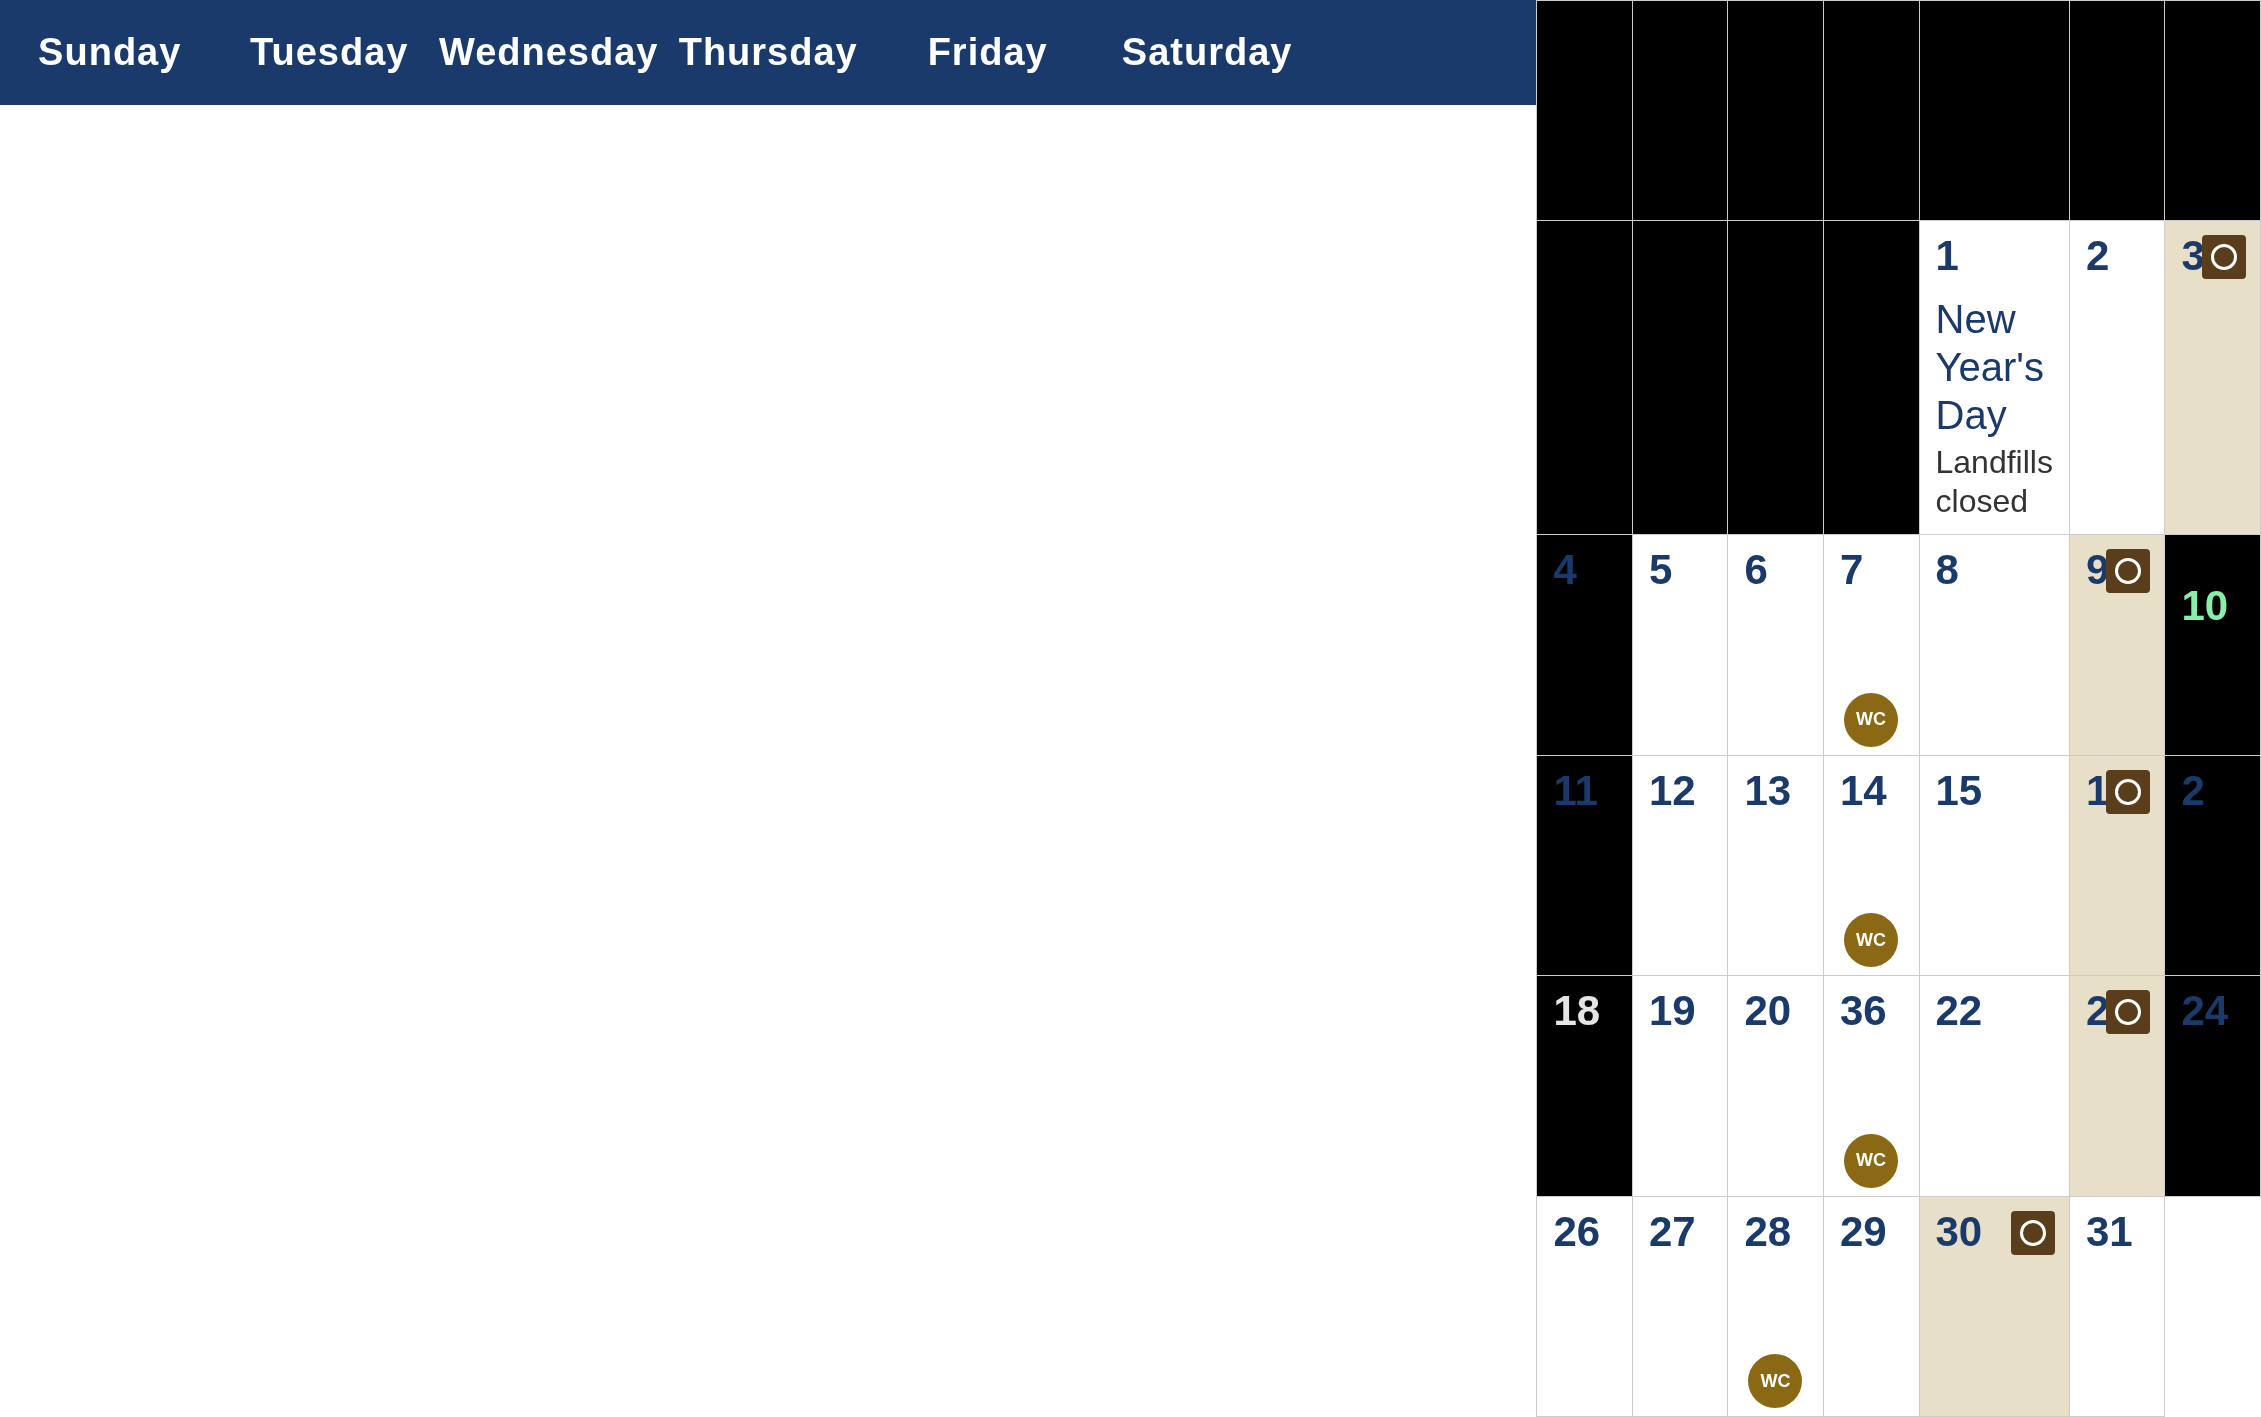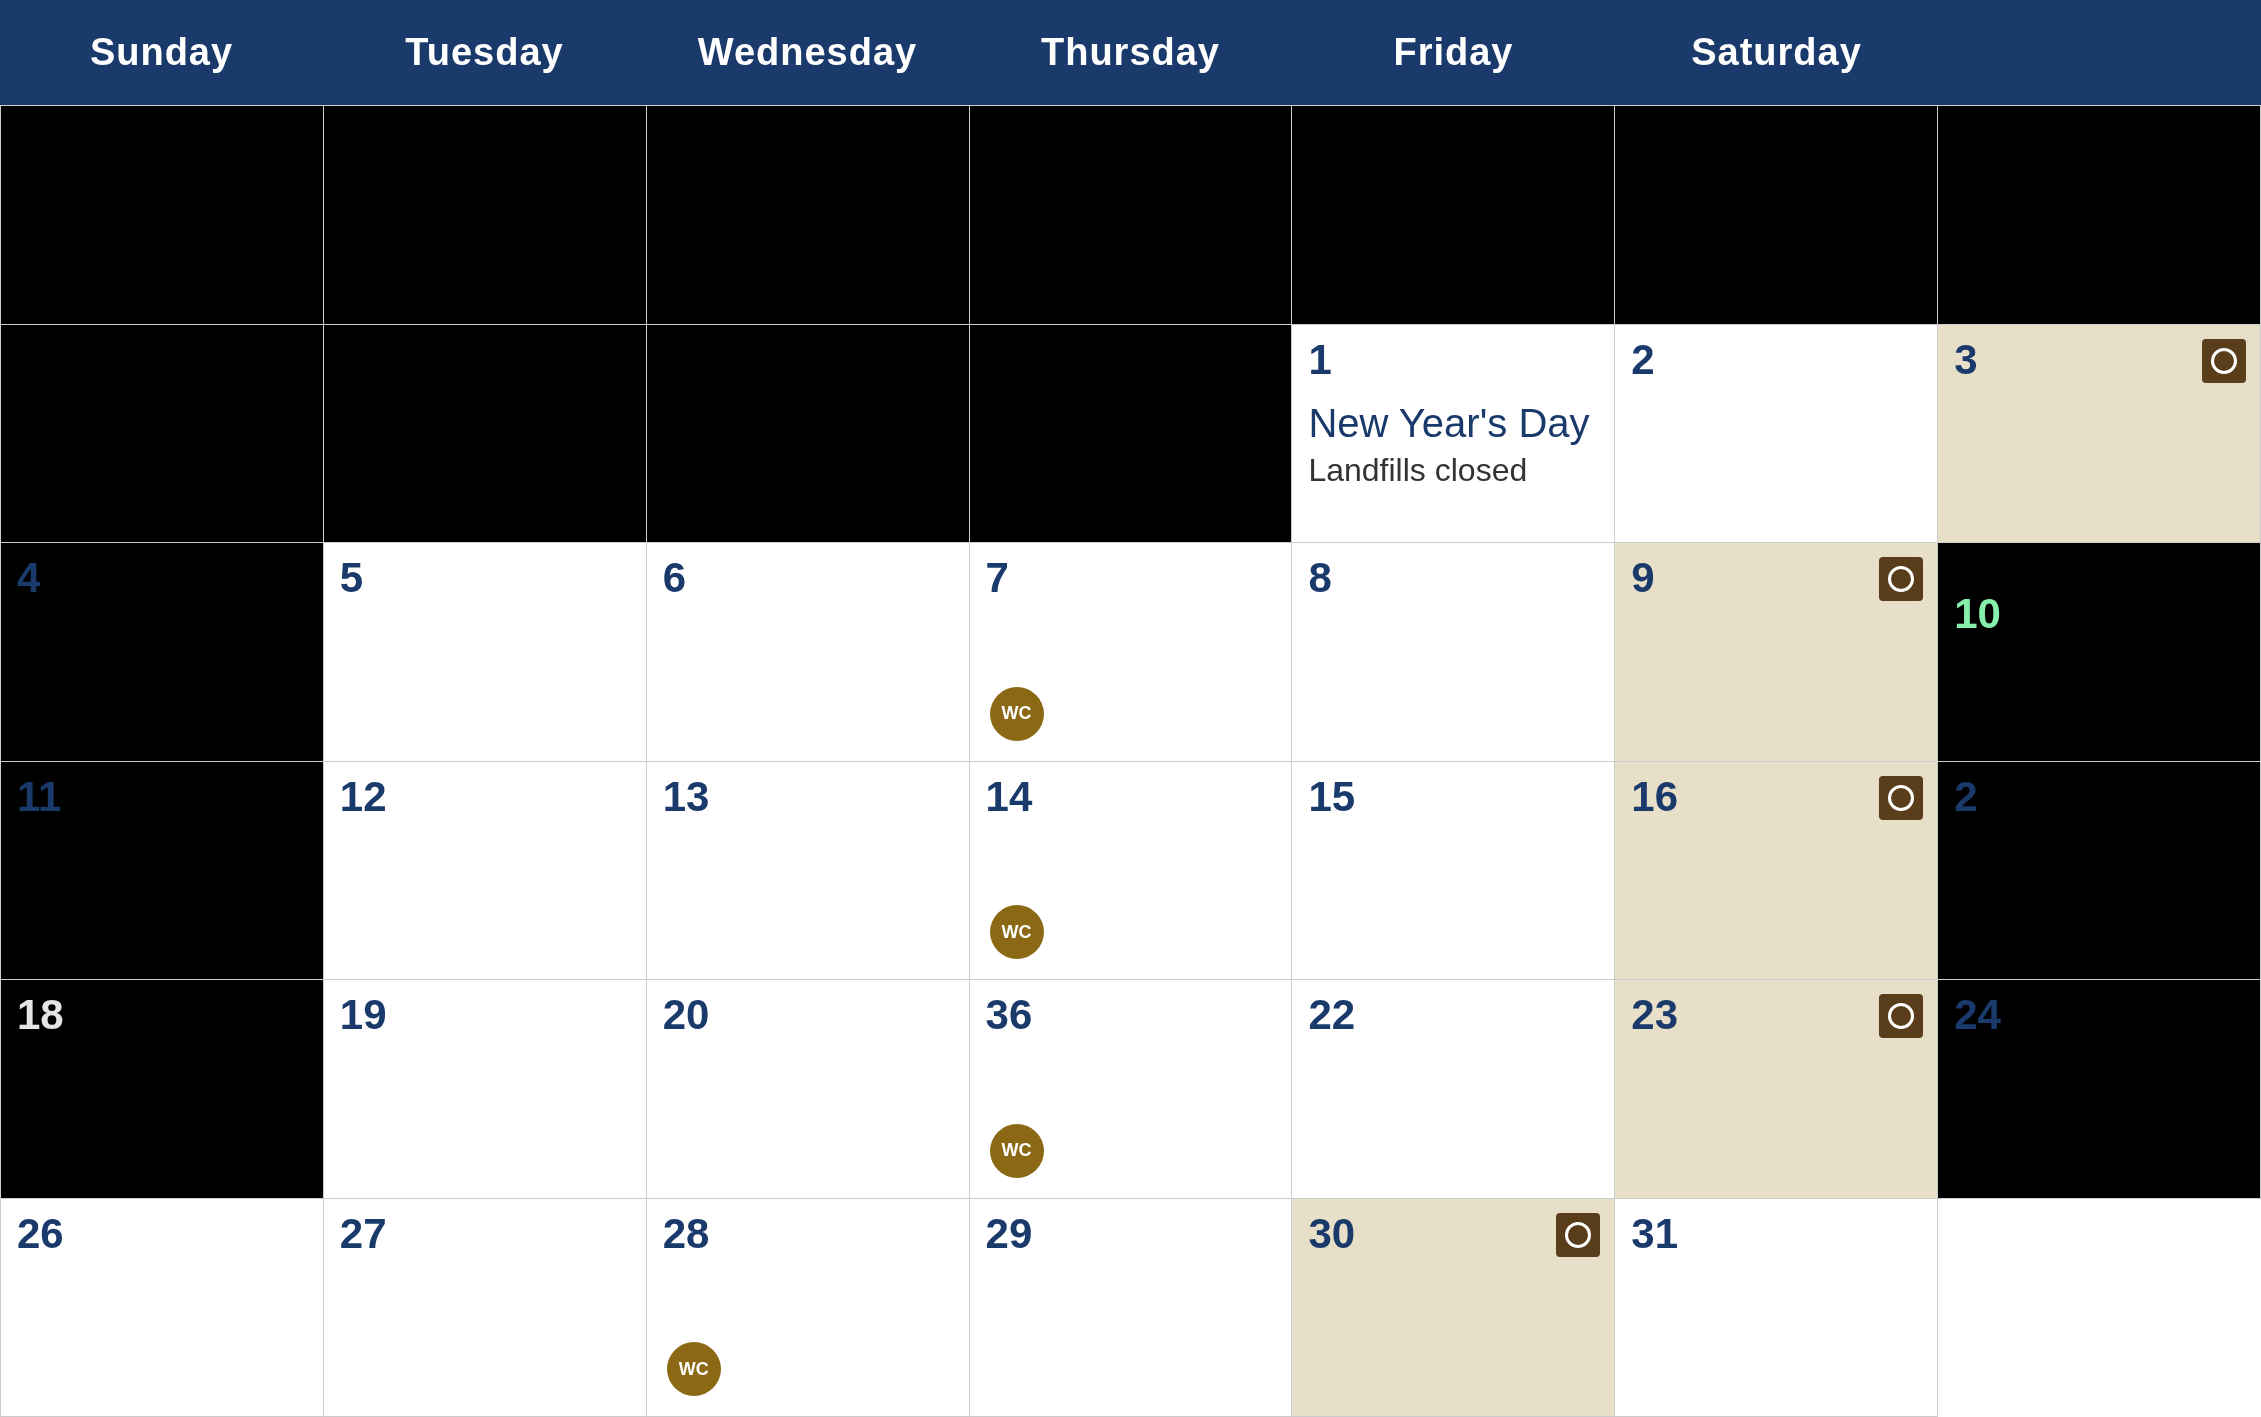--- a/index.html
+++ b/index.html
@@ -7,21 +7,20 @@
       background: #fff;
       font-family: Arial, sans-serif;
       width: 2261px;
       height: 1417px;
       overflow: hidden;
     }
     .calendar {
       width: 2261px;
       height: 1417px;
       display: flex;
-      flex-direction: column;
     }
     .header-row {
       display: grid;
       grid-template-columns: repeat(7, 1fr);
       background: #1a3a6b;
       height: 105px;
     }
     .header-cell {
       display: flex;
       align-items: center;
@@ -79,21 +78,21 @@
       height: 54px;
       border-radius: 50%;
       background: #8b6914;
       color: #fff;
       font-size: 18px;
       font-weight: bold;
       display: flex;
       align-items: center;
       justify-content: center;
       position: absolute;
-      bottom: 20px;
+      bottom: 8px;
       left: 20px;
     }
     .o-badge {
       width: 44px;
       height: 44px;
       background: #5a3d1a;
       color: #fff;
       font-size: 22px;
       font-weight: bold;
       display: flex;

